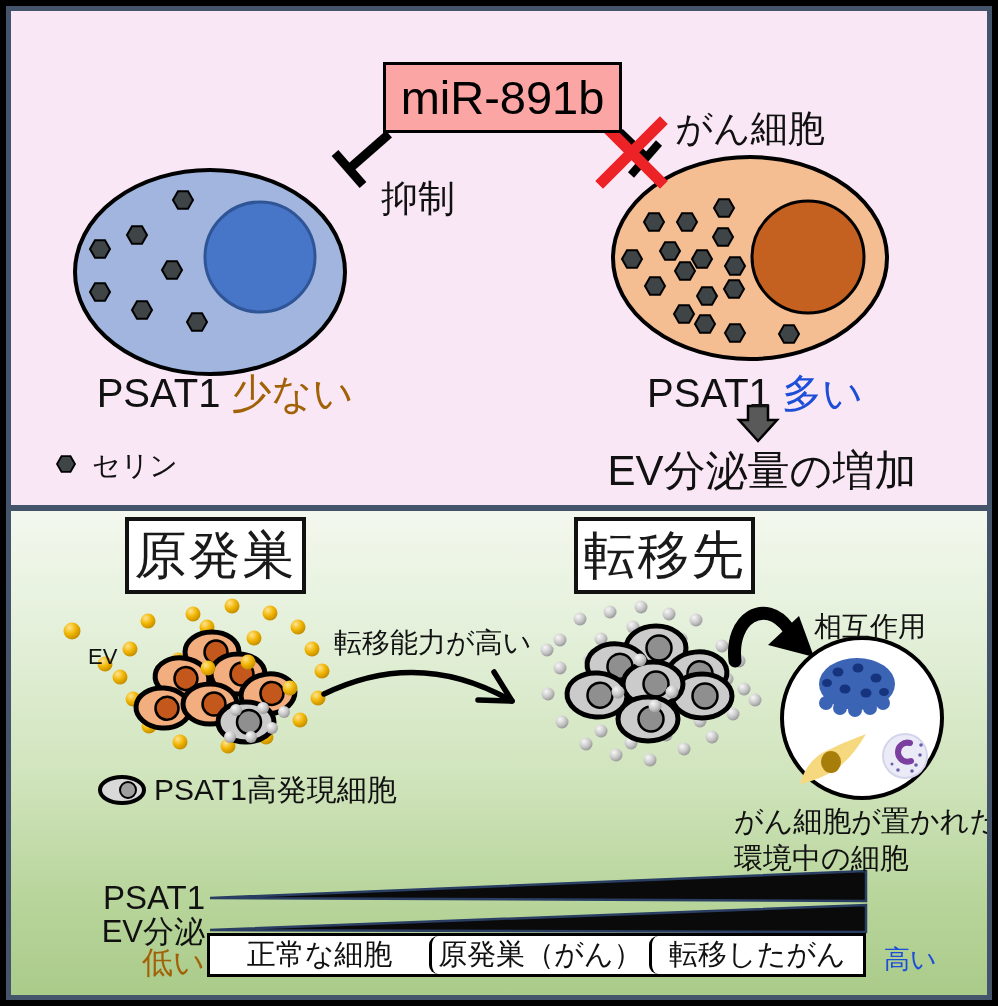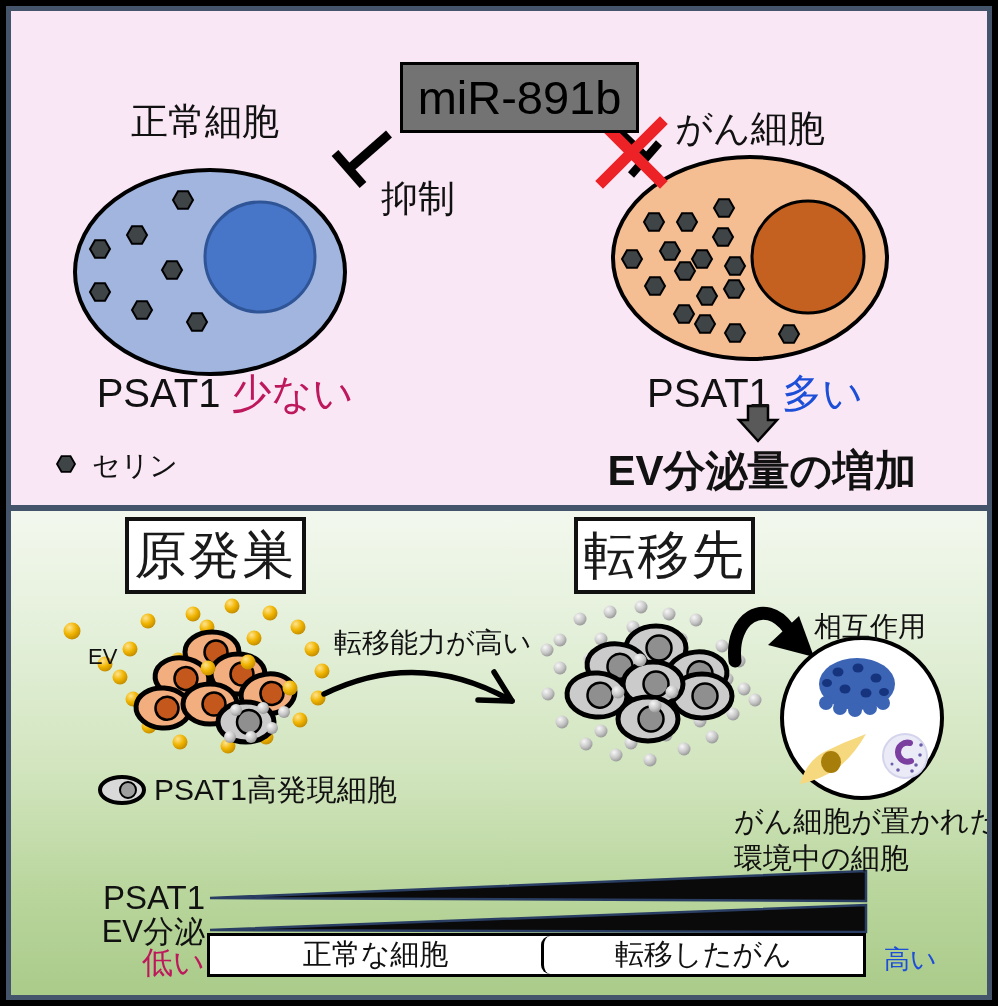--- a/index.html
+++ b/index.html
@@ -7,31 +7,31 @@
           font-family:"Liberation Sans","DejaVu Sans",sans-serif;background:#fff;}
   .frame-outer{position:absolute;inset:0;border:6px solid #000;box-sizing:border-box;z-index:5;pointer-events:none;}
   .frame-inner{position:absolute;inset:6px;border:5px solid #44546A;box-sizing:border-box;z-index:5;pointer-events:none;}
   .panel-top{position:absolute;left:11px;top:11px;width:976px;height:494px;background:#FAE7F6;z-index:0;}
   .divider{position:absolute;left:11px;top:505px;width:976px;height:6px;background:#44546A;z-index:4;}
   .panel-bottom{position:absolute;left:11px;top:511px;width:976px;height:484px;z-index:0;
     background:linear-gradient(180deg,#F3F8EE 0%,#E4F0DA 25%,#D0E4BC 55%,#B8D59B 80%,#AACB8A 100%);}
   .svg-layer{position:absolute;left:0;top:0;z-index:1;}
   .label{position:absolute;color:#111;white-space:nowrap;z-index:3;}
   .centered{text-align:center;}
-  .mir-box{position:absolute;left:400px;top:62px;width:239px;height:71px;background:#737373;
+  .mir-box{position:absolute;left:383px;top:62px;width:239px;height:71px;background:#fca5a5;
     border:3px solid #000;box-sizing:border-box;z-index:2;display:flex;align-items:center;justify-content:center;
     font-size:47px;color:#000;}
   .site-box{position:absolute;width:181px;height:77px;background:#fff;border:4px solid #111;
     box-sizing:border-box;z-index:2;display:flex;align-items:center;justify-content:center;
     font-size:52px;color:#1a1a1a;letter-spacing:2px;}
   .stage-table{position:absolute;left:207px;top:933px;width:659px;height:44px;display:flex;
     border:3px solid #000;box-sizing:border-box;background:#fff;z-index:3;}
   .stage-cell{display:flex;align-items:center;justify-content:center;font-size:29px;color:#111;box-sizing:border-box;border-radius:9px;}
   .stage-cell+.stage-cell{border-left:3px solid #000;}
-  .blue-t{color:#be185d;}
+  .blue-t{color:#a16207;}
   .red-t{color:#1d4ed8;}
 </style>
 </head>
 <body>
 
 <div class="canvas">
 
   <div class="panel-top"></div>
   <div class="divider"></div>
   <div class="panel-bottom"></div>
@@ -275,47 +275,47 @@
 
     <g>
       <ellipse cx="122" cy="790" rx="22" ry="13" fill="#D9D9D9" stroke="#000" stroke-width="4"></ellipse>
       <circle cx="128" cy="790" r="8" fill="#9E9E9E" stroke="#000" stroke-width="2"></circle>
     </g>
 
     <polygon points="210,898 866,871 866,901" fill="#0A0A0A" stroke="#2A3E63" stroke-width="2.5"></polygon>
     <polygon points="210,930 866,905 866,932" fill="#0A0A0A" stroke="#2A3E63" stroke-width="2.5"></polygon>
   </svg>
 
-  <div class="label centered" style="left:95px;top:97px;width:220px;font-size:37px;">正常細胞</div>
   <div class="label centered" style="left:640px;top:104px;width:220px;font-size:37px;">がん細胞</div>
   <div class="label" style="left:381px;top:174px;font-size:37px;">抑制</div>
 
   <div class="label centered" style="left:70px;top:366px;width:310px;font-size:40px;">
     <span>PSAT1 </span><span class="blue-t">少ない</span>
   </div>
   <div class="label centered" style="left:600px;top:366px;width:310px;font-size:40px;">
     <span>PSAT1 </span><span class="red-t">多い</span>
   </div>
 
-  <div class="label centered" style="left:582px;top:443px;width:360px;font-size:42px;font-weight:bold;">EV分泌量の増加</div>
+  <div class="label centered" style="left:582px;top:443px;width:360px;font-size:42px;font-weight:normal;">EV分泌量の増加</div>
   <div class="label" style="left:92px;top:447px;font-size:28px;">セリン</div>
 
   <div class="label" style="left:88px;top:644px;font-size:22px;">EV</div>
   <div class="label" style="left:334px;top:624px;font-size:28px;">転移能力が高い</div>
   <div class="label" style="left:814px;top:608px;font-size:28px;">相互作用</div>
   <div class="label" style="left:154px;top:770px;font-size:30px;">PSAT1高発現細胞</div>
 
   <div class="label" style="left:734px;top:802px;font-size:29px;">がん細胞が置かれた</div>
   <div class="label" style="left:734px;top:839px;font-size:29px;">環境中の細胞</div>
 
   <div class="label" style="left:100px;top:879px;width:105px;text-align:right;font-size:33px;">PSAT1</div>
   <div class="label" style="left:95px;top:911px;width:110px;text-align:right;font-size:31px;">EV分泌</div>
   <div class="label blue-t" style="left:142px;top:942px;font-size:31px;">低い</div>
   <div class="label red-t" style="left:884px;top:942px;font-size:26px;">高い</div>
 
   <div class="stage-table">
     <div class="stage-cell" style="flex:223;">正常な細胞</div>
+    <div class="stage-cell" style="flex:221;">原発巣（がん）</div>
     <div class="stage-cell" style="flex:215;">転移したがん</div>
   </div>
 
   <div class="frame-inner"></div>
   <div class="frame-outer"></div>
 </div>
 
 </body></html>

